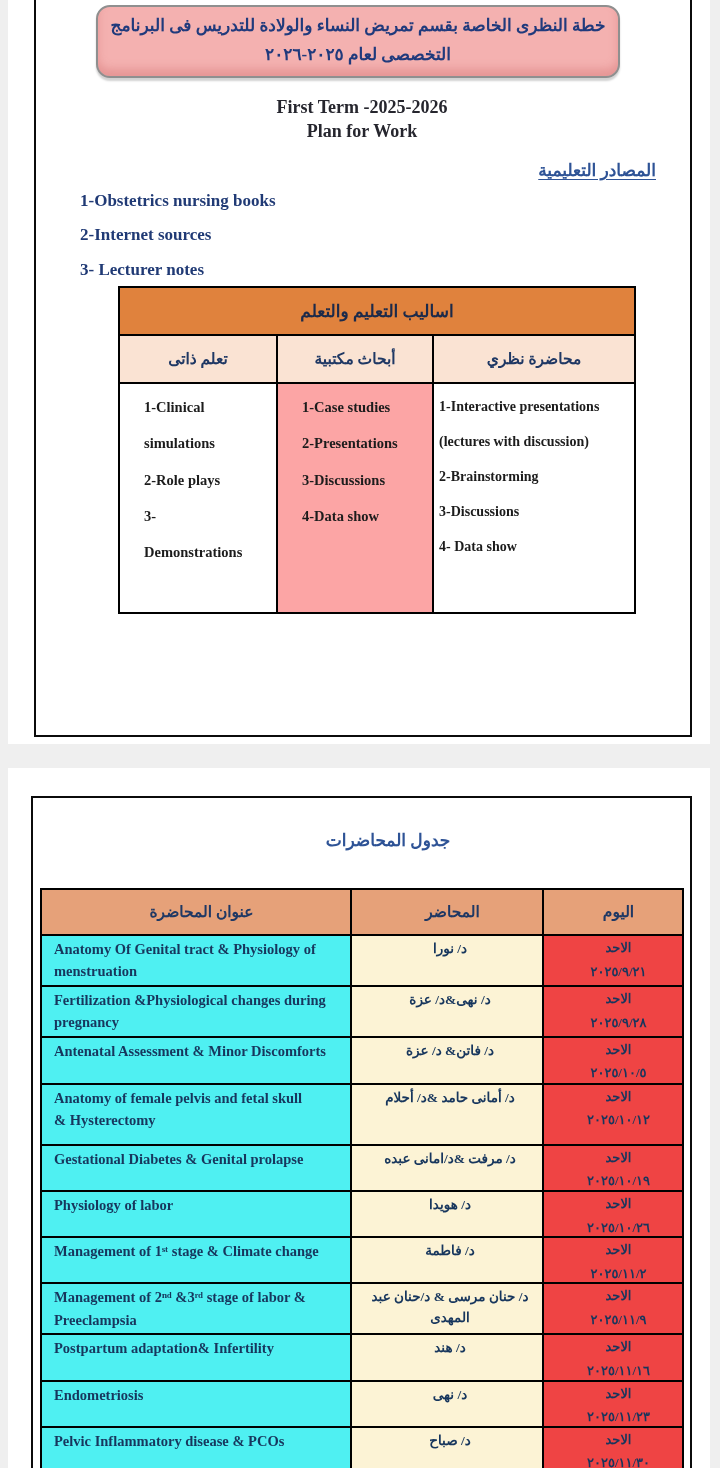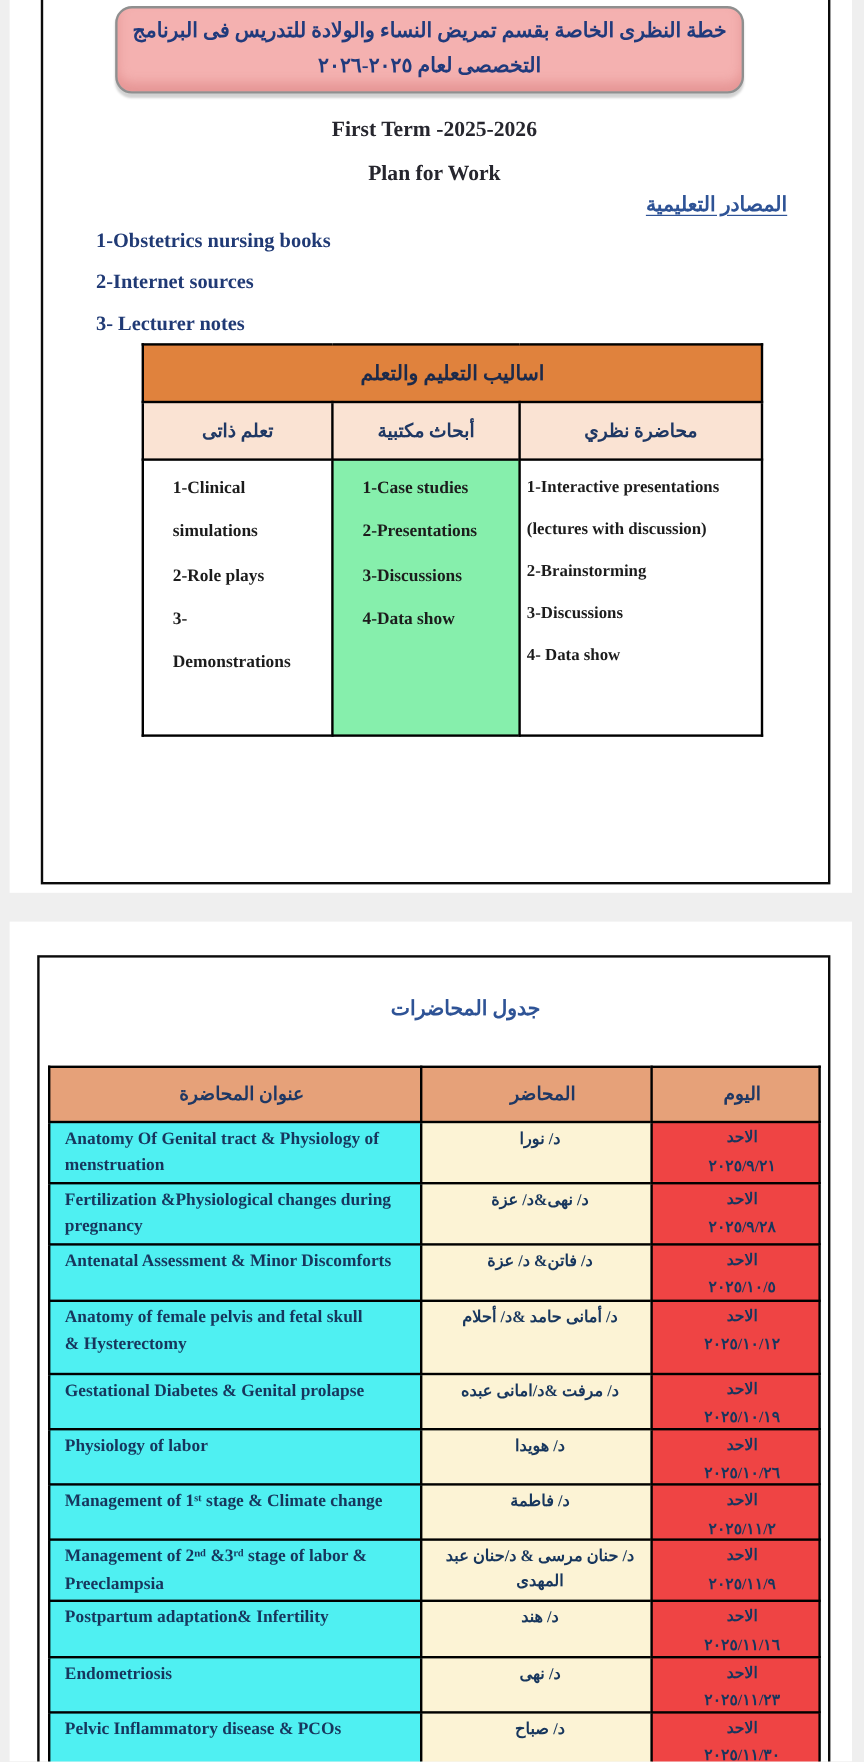--- a/index.html
+++ b/index.html
@@ -19,41 +19,41 @@
   .banner{
     position:absolute;left:96px;top:5px;width:520px;height:64px;
     background:#f4b1b0;border:2px solid #8f8f8f;border-radius:14px;
     color:#203a7c;font-weight:bold;font-size:17px;text-align:center;
     direction:rtl;line-height:1.7;padding-top:5px;
     box-shadow:inset 0 -7px 9px rgba(212,118,118,.45), 0 3px 2px rgba(0,0,0,.18);
   }
 
   .h-center{position:absolute;left:34px;width:656px;text-align:center;font-weight:bold;}
   #h-first{top:97px;font-size:18px;color:#26262e;}
-  #h-plan{top:134px;font-size:18px;color:#26262e;}
+  #h-plan{top:121px;font-size:18px;color:#26262e;}
   #res-head{
     position:absolute;left:34px;top:160px;width:622px;text-align:right;direction:rtl;
     color:#2e5396;font-size:17px;font-weight:bold;
     text-decoration:underline;text-underline-offset:3px;
   }
   #res-list{position:absolute;left:80px;top:190px;color:#203a75;font-size:17px;font-weight:bold;}
   #res-list .res-item{margin-bottom:13px;line-height:1.25;}
 
   
   #methods{
     position:absolute;left:118px;top:286px;width:516px;
     border-collapse:collapse;table-layout:fixed;direction:rtl;
   }
   #methods td{border:2px solid #000;}
   .mt-head{background:#e0823d;height:44px;text-align:center;color:#1c2a4a;font-size:17px;font-weight:bold;}
   .mt-col{background:#fae3d3;height:44px;text-align:center;vertical-align:middle;color:#1f3864;font-size:15.5px;font-weight:bold;direction:rtl;}
   .mt-cell{height:218px;vertical-align:top;padding:5px 24px;font-weight:bold;color:#1c1c1c;
            line-height:2.5;direction:ltr;text-align:left;background:#ffffff;font-size:14.5px;}
   .mt-theory{font-size:14px;padding:5px 5px;}
-  .mt-peach{background:#86efac;}
+  .mt-peach{background:#fca5a5;}
 
   
   #sched-title{position:absolute;left:34px;top:830px;width:708px;text-align:center;
     color:#2e5396;font-size:17px;font-weight:bold;direction:rtl;}
   #schedule{
     position:absolute;left:40px;top:888px;width:642px;
     border-collapse:collapse;table-layout:fixed;direction:rtl;
   }
   #schedule td{border:2px solid #000;padding-left:12px;}
   .s-head{background:#e6a179;height:42px;text-align:center;vertical-align:middle;

